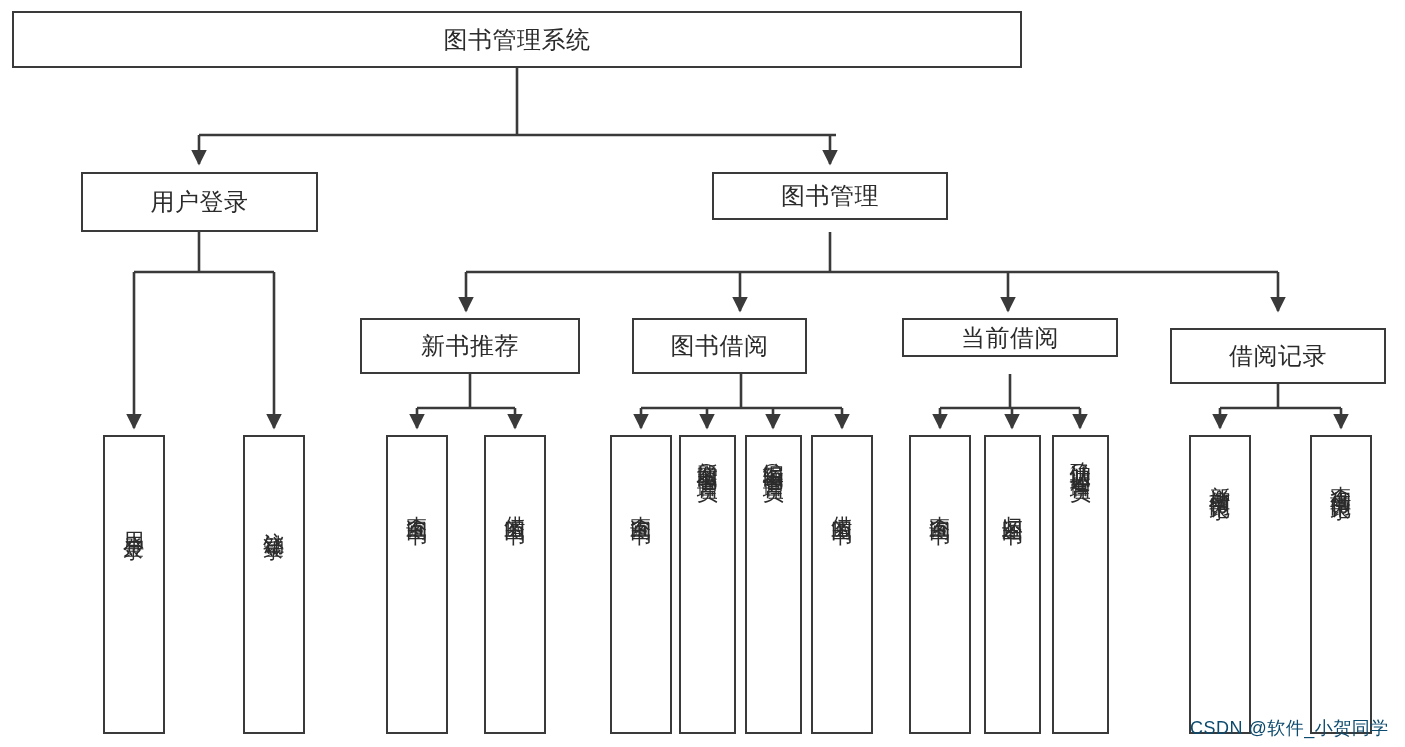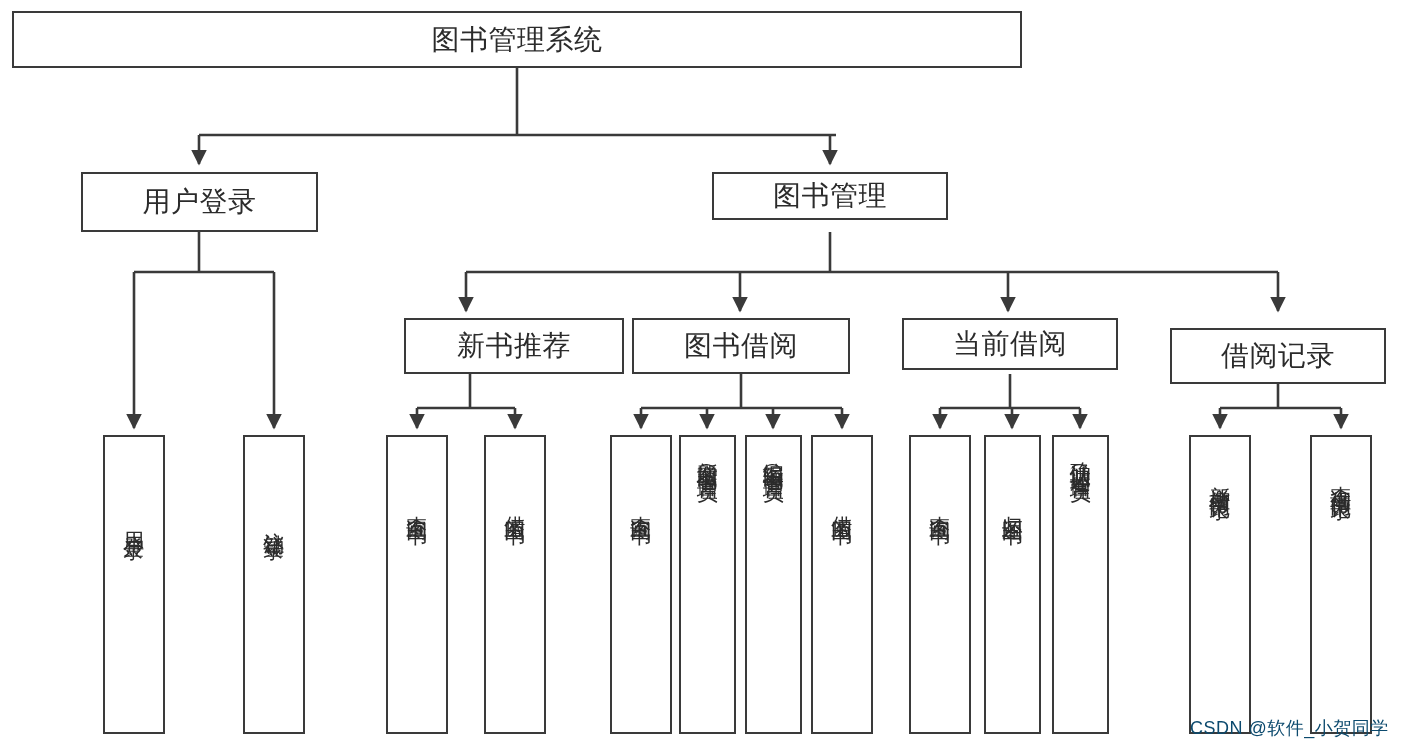--- a/index.html
+++ b/index.html
@@ -29,21 +29,21 @@
     position: absolute;
     box-sizing: border-box;
     border: 2px solid #3a3a3a;
     background: #ffffff;
     display: flex;
     align-items: center;
     justify-content: center;
     color: #2b2b2b;
   }
   .node.h {
-    font-size: 28px;
+    font-size: 24px;
     letter-spacing: 0.5px;
   }
   .node.v {
     align-items: flex-start;
     justify-content: center;
     padding-top: 14px;
   }
   .vlabel {
     writing-mode: vertical-rl;
     text-orientation: upright;
@@ -120,27 +120,27 @@
     <span>图书管理系统</span>
   </div>
 
   <div class="node h" style="left:81px; top:172px; width:237px; height:60px;">
     <span>用户登录</span>
   </div>
   <div class="node h" style="left:712px; top:172px; width:236px; height:48px;">
     <span>图书管理</span>
   </div>
 
-  <div class="node h" style="left:360px; top:318px; width:220px; height:56px;margin-left:44px;">
+  <div class="node h" style="left:360px; top:318px; width:220px; height:56px;">
     <span>新书推荐</span>
   </div>
-  <div class="node h" style="left:632px; top:318px; width:218px; height:56px;text-align:center;">
+  <div class="node h" style="left:632px; top:318px; width:175px; height:56px;text-align:center;">
     <span>图书借阅</span>
   </div>
-  <div class="node h" style="left:902px; top:318px; width:216px; height:52px;">
+  <div class="node h" style="left:902px; top:318px; width:216px; height:39px;">
     <span>当前借阅</span>
   </div>
   <div class="node h" style="left:1170px; top:318px; width:216px; height:56px;margin-top:10px;">
     <span>借阅记录</span>
   </div>
 
   <div class="node v" style="left:103px; top:435px; width:62px; height:299px; padding-top:78px;">
     <span class="vlabel">用户登录</span>
   </div>
   <div class="node v" style="left:243px; top:435px; width:62px; height:299px; padding-top:78px;">

